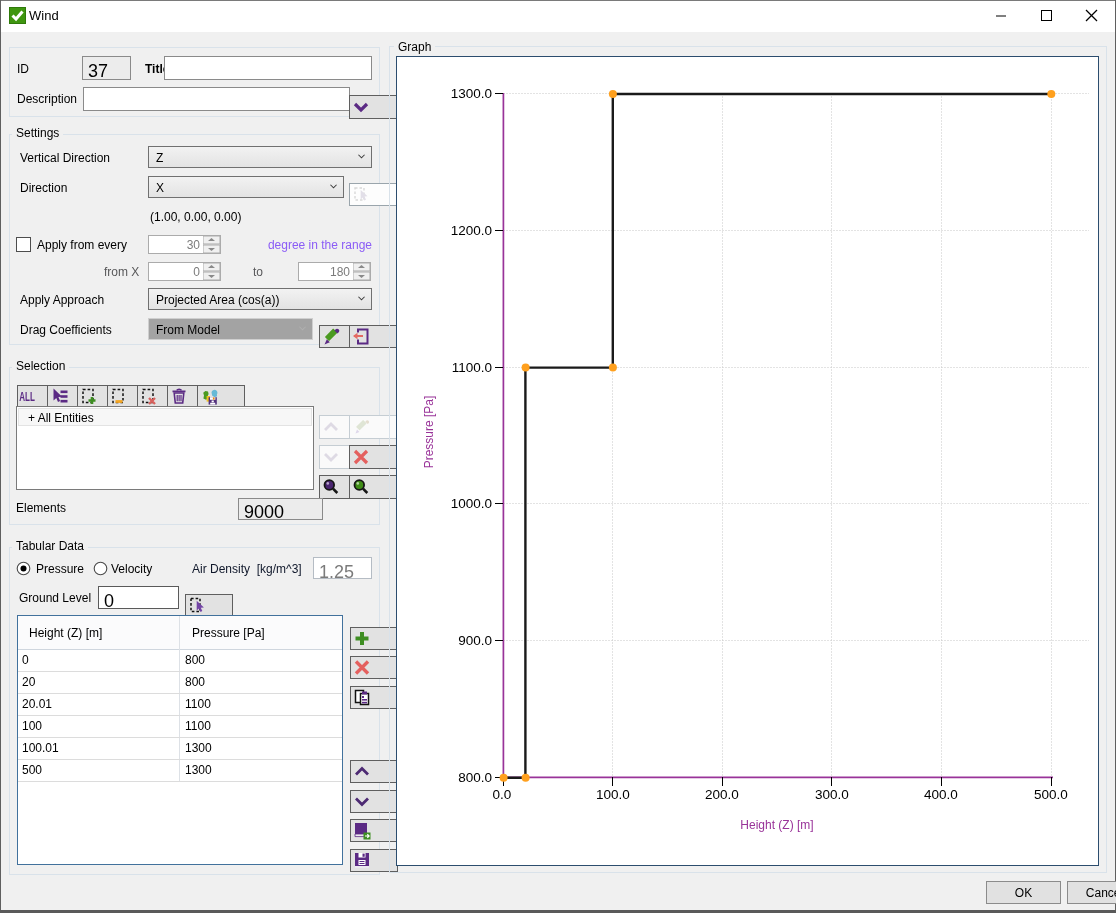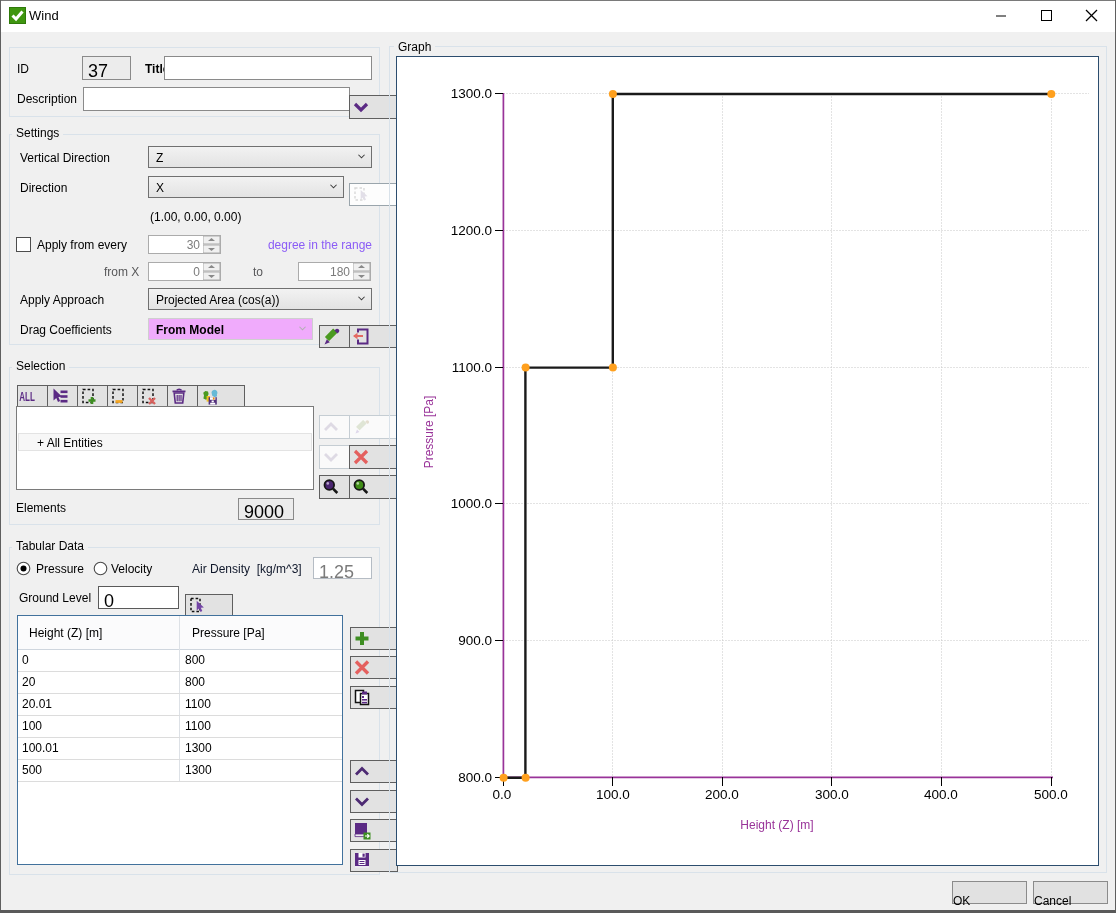--- a/index.html
+++ b/index.html
@@ -24,22 +24,22 @@
 .dis{background:#ececec;}
 .combo{position:absolute;border:1px solid #707070;
   background:linear-gradient(#f2f2f2,#e3e3e3);font-size:12px;padding-top:4px;padding-left:7px;}
 .combo .chev{position:absolute;right:6px;top:7px;width:7px;height:5px;}
 .icobtn{position:absolute;width:48px;height:23px;background:#e2e2e2;border:1px solid #5f5f5f;margin-top:8px;}
 .icobtn svg{position:absolute;left:0;top:0;}
 .spin{position:absolute;width:73px;height:19px;border:1px solid #ababab;background:#fff;}
 .spin .val{position:absolute;right:20px;top:2px;color:#7b7b7b;font-size:12px;}
 .spin .btns{position:absolute;right:0;top:0;width:17px;height:17px;}
 .gray{color:#0f172a;}
-.btn{position:absolute;background:#e1e1e1;border:1px solid #8b8b8b;text-align:left;
-  font-size:12px;padding-top:12px;}
+.btn{position:absolute;background:#e1e1e1;border:1px solid #8b8b8b;text-align:center;
+  font-size:12px;padding-top:4px;margin-left:34px;}
 </style>
 </head>
 <body>
 <div class="abs" id="titlebar"></div>
 <div class="abs" id="brd-top"></div>
 <div class="abs" id="brd-left"></div>
 <div class="abs" id="brd-right"></div>
 <div class="abs" id="brd-bot"></div>
 
 <svg class="abs" style="left:9px;top:7px" width="17" height="17" viewBox="0 0 17 17">
@@ -122,21 +122,21 @@
     <path d="M5 12 l3.5 3 l3.5-3 z" fill="#8a8a8a"></path>
   </svg>
 </div>
 <div class="lbl" style="left:20px;top:293px;">Apply Approach</div>
 <div class="combo" style="left:148px;top:288px;width:224px;height:22px;">Projected Area (cos(a))
   <svg class="chev" viewBox="0 0 8 5">
       <path d="M0.5 0.5 L4 4 L7.5 0.5" fill="none" stroke="#3c3c3c" stroke-width="1.2"></path>
     </svg>
 </div>
 <div class="lbl" style="left:20px;top:323px;">Drag Coefficients</div>
-<div class="combo" style="left:148px;top:318px;width:165px;height:22px;background:#f0abfc;border-color:#cfcfcf;font-weight:bold;">From Model
+<div class="combo" style="left:148px;top:318px;width:165px;height:22px;background:#a3a3a3;border-color:#cfcfcf;">From Model
   <svg class="chev" viewBox="0 0 8 5">
       <path d="M0.5 0.5 L4 4 L7.5 0.5" fill="none" stroke="#b0b0b0" stroke-width="1.2"></path>
     </svg>
 </div>
 <div class="icobtn" style="left:319px;top:317px;">
 <svg width="22" height="21" viewBox="0 0 22 21">
   <rect x="8" y="2.8" width="6" height="12" rx="0.5" transform="rotate(45 11 9)" fill="#4b9a21"></rect>
   <path d="M16 3 a2.2 2.2 0 0 1 3 3 l-1.6 1.6 l-3-3 z" fill="#5b2a84"></path>
   <path d="M6.8 13.2 l3 3 L4.5 18.4 z" fill="#5b2a84"></path>
 </svg>
@@ -197,21 +197,21 @@
   <path d="M5.2 6.8 l2.2-1.8 l2.6 0.4 l0.6 2.6 l-1 2.2 l0.8 2.2 l-2.4 1.4 l-2.6-1.2 l0.6-3 z" fill="#4b9a21"></path>
   <path d="M13.5 6.2 m0 0 a3 2.9 0 1 1 5.4 2.2 l0.2 1.8 l-2.6 1 l-2.4-1.6 z" fill="#66b9d6"></path>
   <path d="M8.6 10 h3.4 v5.6 h-3.4 z" fill="#f2c021"></path>
   <path d="M10.6 11.2 h8.2 v7.4 h-8.2 z" fill="#52307c"></path>
   <path d="M12 11.2 h5.4 v2.6 h-5.4 z" fill="#fff"></path>
   <path d="M13.6 14.6 h2.2 v1.6 h-2.2 z M12.2 16.8 h5 v1.8 h-5 z" fill="#fff"></path>
   <path d="M14.9 11.4 h1.7 v2.2 h-1.7 z" fill="#e8890c"></path>
 </svg>
 </div>
 <div class="abs" style="left:16px;top:406px;width:298px;height:84px;background:#fff;border:1px solid #7a7a7a;">
-  <div style="position:absolute;left:1px;top:1px;right:1px;height:18px;background:#f7f7f7;border:1px solid #e3e3e3;padding:2px 0 0 18px;margin-top:25px;">+ All Entities</div>
+  <div style="position:absolute;left:1px;top:1px;right:1px;height:18px;background:#f7f7f7;border:1px solid #e3e3e3;padding:2px 0 0 9px;">+ All Entities</div>
 </div>
 
 <div class="icobtn" style="left:319px;top:407px;height:24px;background:#fafafa;border-color:#c5cdd3;">
 <svg width="22" height="22" viewBox="0 0 22 22">
       <path d="M5 14 l6-6 l6 6" fill="none" stroke="#dedae4" stroke-width="2.8"></path>
     </svg>
 </div>
 <div class="icobtn" style="left:349px;top:407px;height:24px;background:#fafafa;border-color:#c5cdd3;">
 <svg width="22" height="22" viewBox="0 0 22 22">
   <rect x="8.5" y="4" width="5" height="10" rx="0.5" transform="rotate(45 11 9.5)" fill="#dfe5d5"></rect>
@@ -237,21 +237,21 @@
 </svg>
 </div>
 <div class="icobtn" style="left:349px;top:467px;height:24px;">
 <svg width="22" height="22" viewBox="0 0 22 22">
   <circle cx="9.3" cy="9" r="4.8" fill="#3f8c16" stroke="#161616" stroke-width="1.8"></circle>
   <circle cx="7.8" cy="7.4" r="1.3" fill="#b2d49f"></circle>
   <line x1="13" y1="12.7" x2="17.3" y2="17" stroke="#161616" stroke-width="2.6"></line>
 </svg>
 </div>
 <div class="lbl" style="left:16px;top:501px;">Elements</div>
-<div class="field dis" style="left:238px;top:498px;width:56px;height:22px;padding-top:3px;">9000</div>
+<div class="field dis" style="left:238px;top:498px;width:85px;height:22px;padding-top:3px;">9000</div>
 
 <div class="abs gbox" style="left:9px;top:547px;width:371px;height:328px;">
     <span class="leg">Tabular Data</span>
   </div>
 <svg class="abs" style="left:16px;top:561px;" width="15" height="15" viewBox="0 0 15 15">
   <circle cx="7.5" cy="7.5" r="6.3" fill="#fff" stroke="#4a4a4a" stroke-width="1.1"></circle>
   <circle cx="7.5" cy="7.5" r="3" fill="#000"></circle>
 </svg>
 <div class="lbl" style="left:36px;top:562px;">Pressure</div>
 <svg class="abs" style="left:93px;top:561px;" width="15" height="15" viewBox="0 0 15 15">

